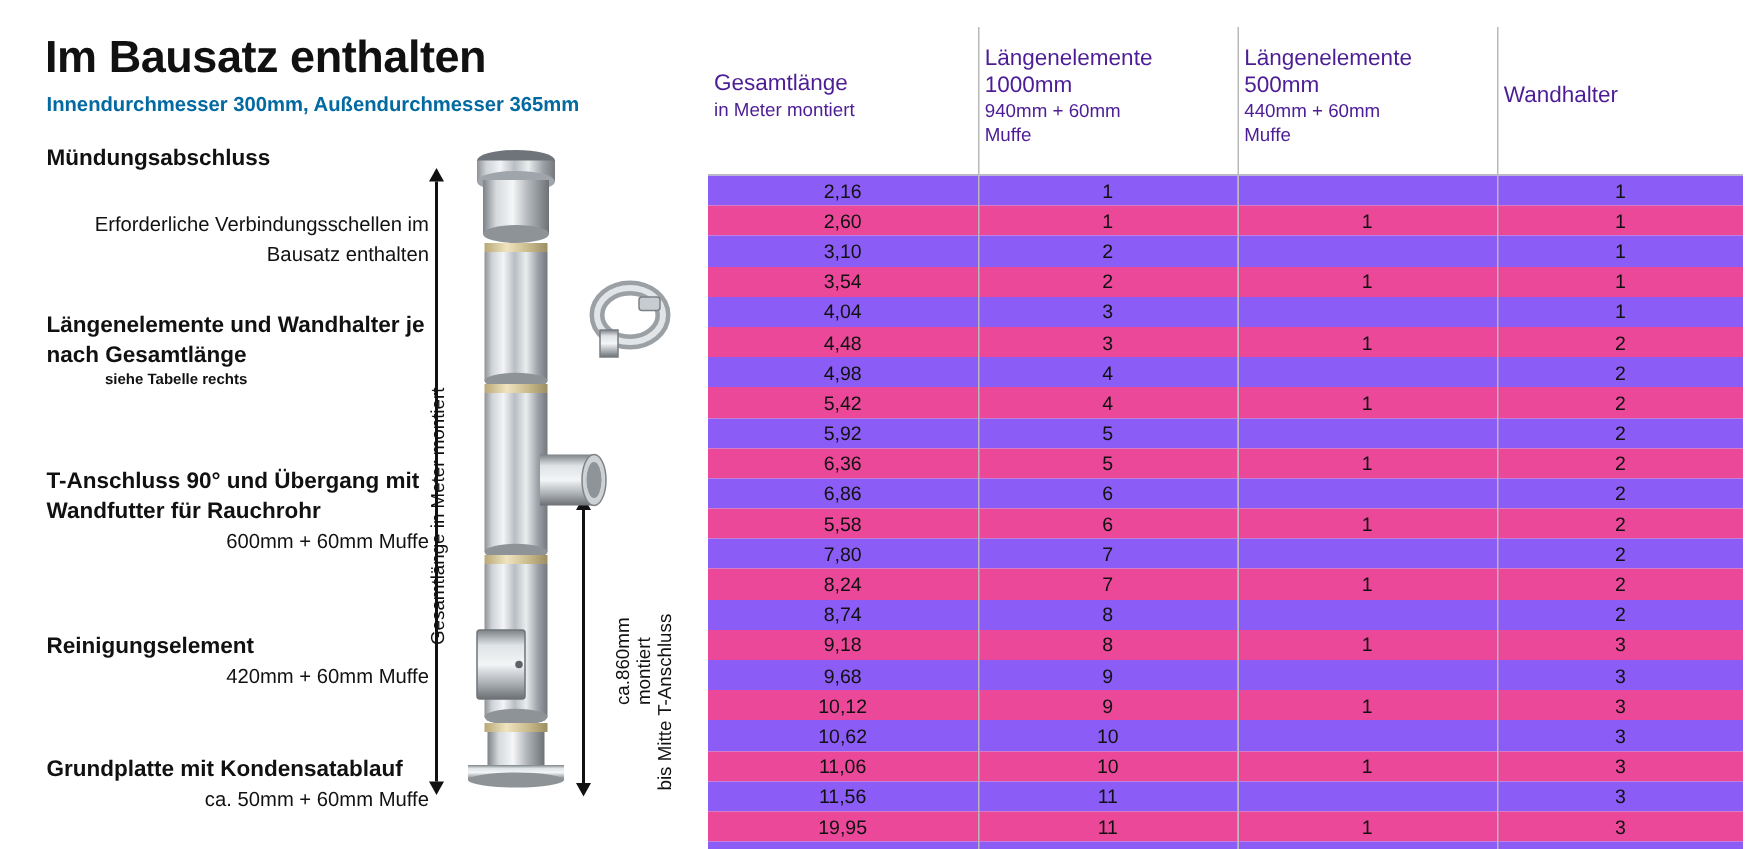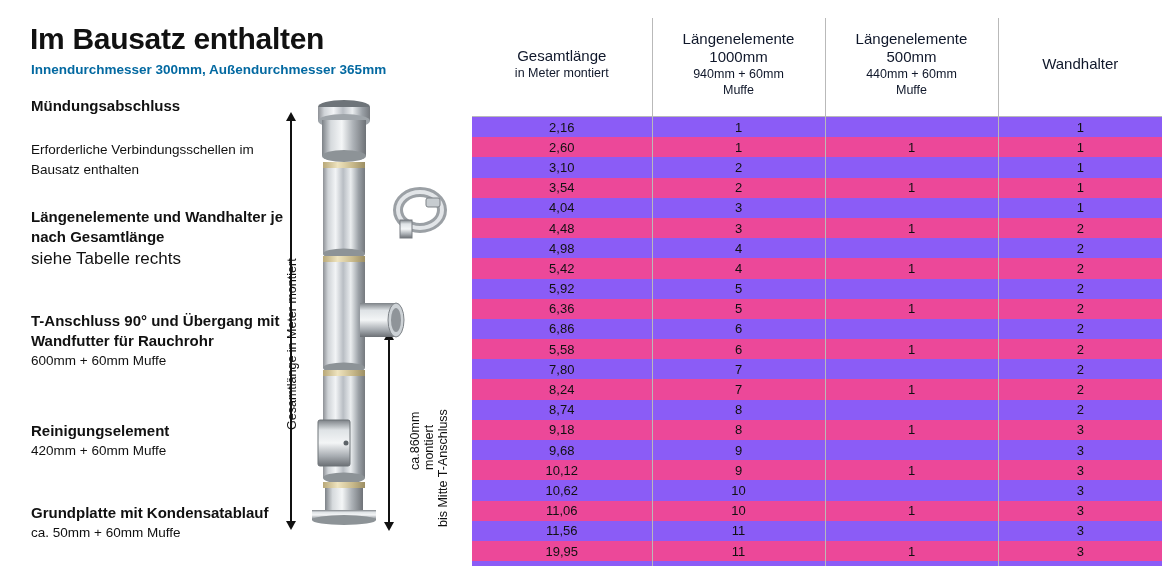--- a/index.html
+++ b/index.html
@@ -55,26 +55,28 @@
     font-size: 15px;
     font-weight: bold;
     color: #111;
     line-height: 1.33;
   }
   .feat .p {
     font-size: 13.5px;
     font-weight: normal;
     color: #111;
     line-height: 1.5;
+    text-align: right;
   }
   .feat .p-small {
-    font-size: 17px;
-    font-weight: normal;
+    font-size: 10px;
+    font-weight: bold;
     color: #111;
     line-height: 1.45;
+    margin-left: 39px;
   }
 
   #feat-muendung { top: 96px; }
   #feat-schellen { top: 140px; }
   #feat-laengen  { top: 207px; }
   #feat-tanschluss { top: 311px; }
   #feat-reinigung { top: 421px; }
   #feat-grundplatte { top: 503px; }
 
   
@@ -115,22 +117,22 @@
     table-layout: fixed;
   }
   table.spec col.c0 { width: 180px; }
   table.spec col.c1 { width: 173px; }
   table.spec col.c2 { width: 173px; }
   table.spec col.c3 { width: 164px; }
 
   table.spec thead th {
     font-weight: normal;
     font-size: 15px;
-    color: #0f172a;
-    text-align: center;
+    color: #4c1d95;
+    text-align: left;
     vertical-align: middle;
     padding: 4px 4px 10px 4px;
     height: 84px;
     border-right: 1px solid #b9b9b9;
     border-bottom: 1px solid #b9b9b9;
     line-height: 1.25;
   }
   table.spec thead th:last-child { border-right: none; }
   table.spec thead th .sub {
     font-size: 12.5px;

